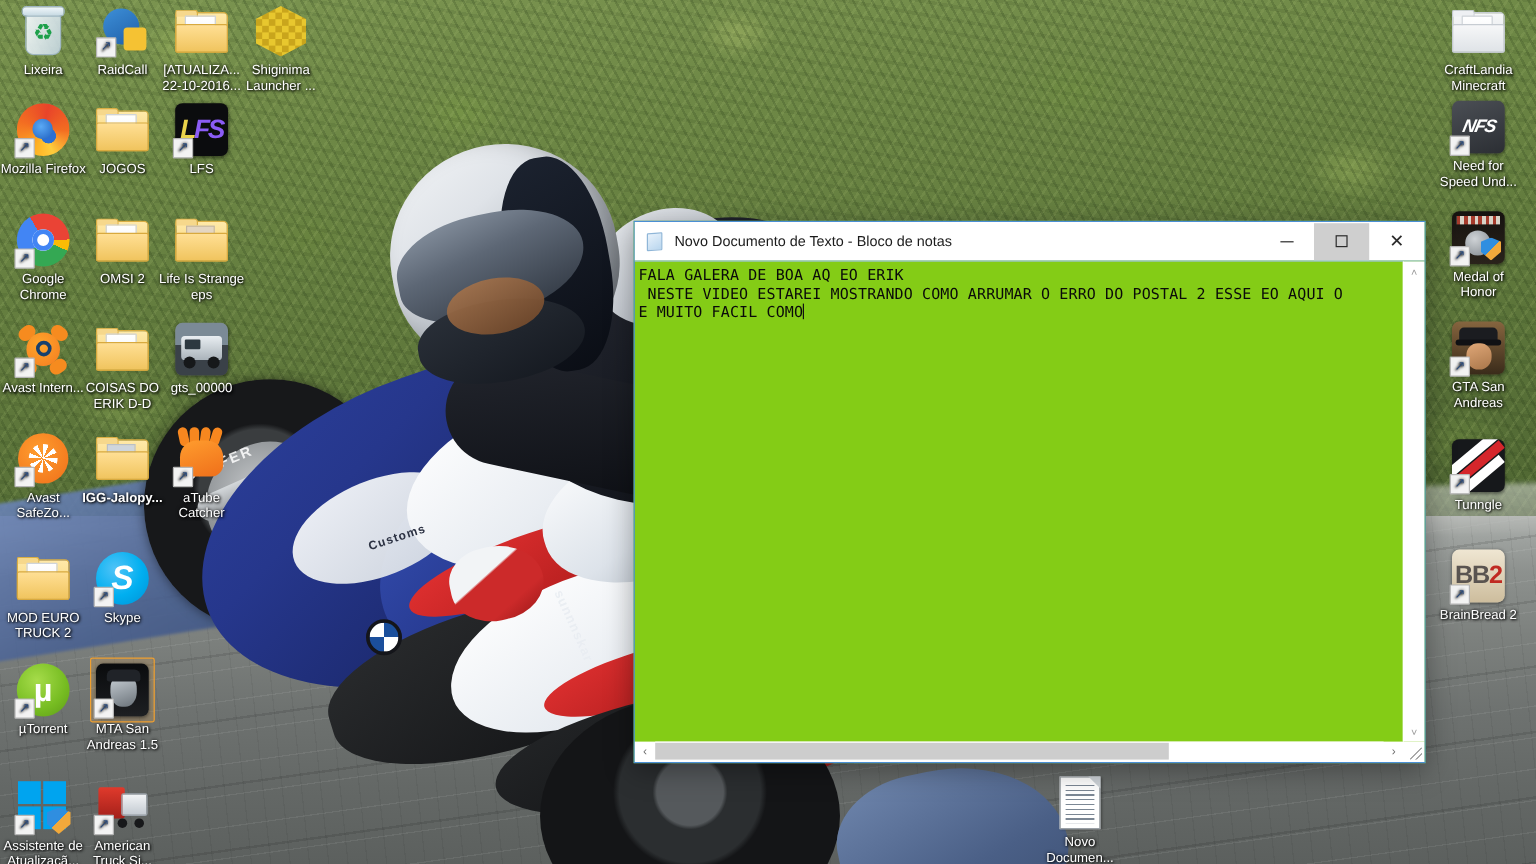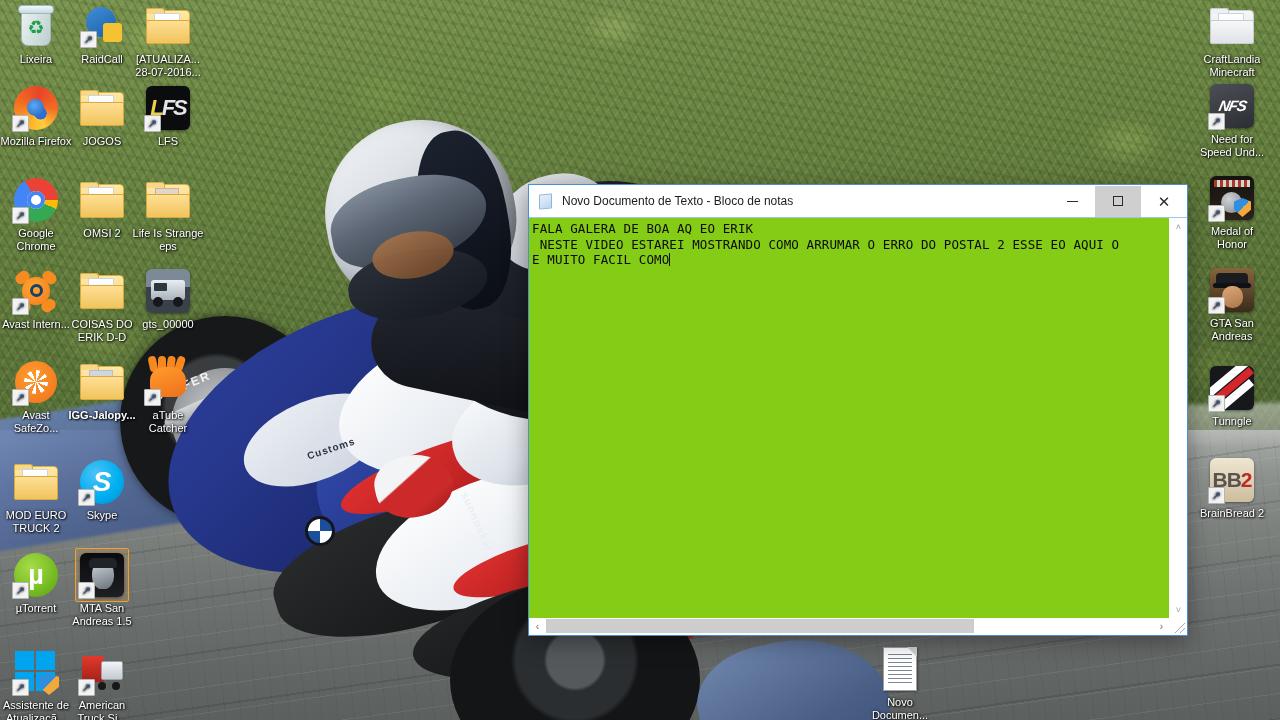--- a/index.html
+++ b/index.html
@@ -408,21 +408,21 @@
 
   
   .bb{background:linear-gradient(180deg,#efe6d2,#cdbd9d);display:flex;align-items:center;justify-content:center;}
   .bb span{font-size:21px;font-weight:bold;letter-spacing:-1px;text-shadow:none;
     color:#5a5450;}
   .bb span b{color:#c02a22;}
 
   
   .lfs{background:#0b0c0e;display:flex;align-items:center;justify-content:center;}
   .lfs span{color:#e9d24a;font-size:22px;font-weight:bold;font-style:italic;letter-spacing:-2px;text-shadow:none;}
-  .lfs span em{color:#e5e5e5;font-style:italic;}
+  .lfs span em{color:#8b5cf6;font-style:italic;}
 
   
   .rc{width:44px;height:44px;position:relative;}
   .rc .blue{position:absolute;left:6px;top:3px;width:30px;height:30px;border-radius:50% 50% 6px 50%;
     background:linear-gradient(150deg,#3d8fd8,#1f5fa8);}
   .rc .y{position:absolute;right:2px;bottom:6px;width:19px;height:19px;background:#f5c233;border-radius:3px;}
 
   
   .shig{width:42px;height:42px;position:relative;
     background:repeating-conic-gradient(#e8c72e 0 25%, #c9a51c 0 50%) 0 0/11px 11px;
@@ -615,23 +615,29 @@
 
   <div class="icon" style="left:132px;top:2px;">
     <div class="glyph">
       <div class="folder">
           <div class="back"></div>
           <div class="tab"></div>
           <div class="page"></div>
           <div class="front"></div>
         </div>
     </div>
-    <span class="lbl">[ATUALIZA... 28-07-2016...</span>
-  </div>
-
+    <span class="lbl">[ATUALIZA... 22-10-2016...</span>
+  </div>
+
+  <div class="icon" style="left:198px;top:2px;">
+    <div class="glyph">
+      <div class="shig"></div>
+    </div>
+    <span class="lbl">Shiginima Launcher ...</span>
+  </div>
 
   <div class="icon" style="left:0px;top:84px;">
     <div class="glyph">
       <div class="ff"></div>
         <div class="sc"></div>
     </div>
     <span class="lbl">Mozilla Firefox</span>
   </div>
 
   <div class="icon" style="left:66px;top:84px;">

